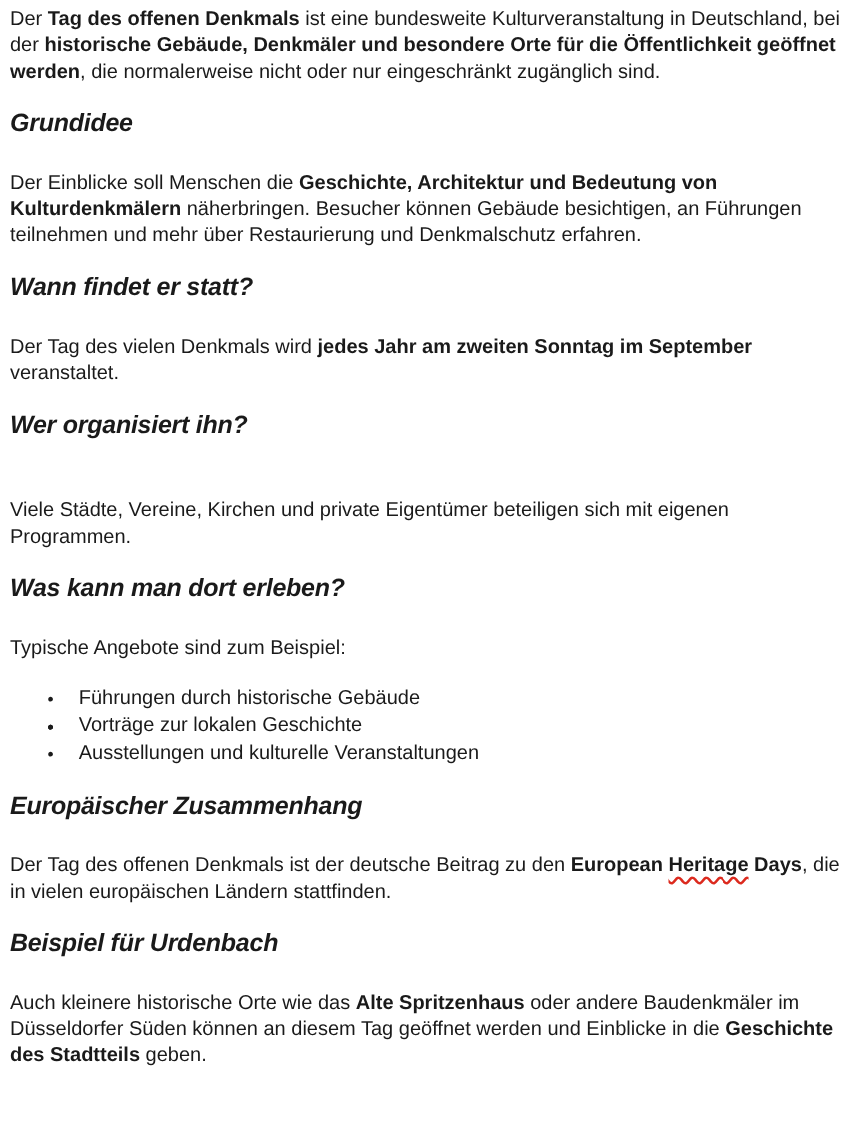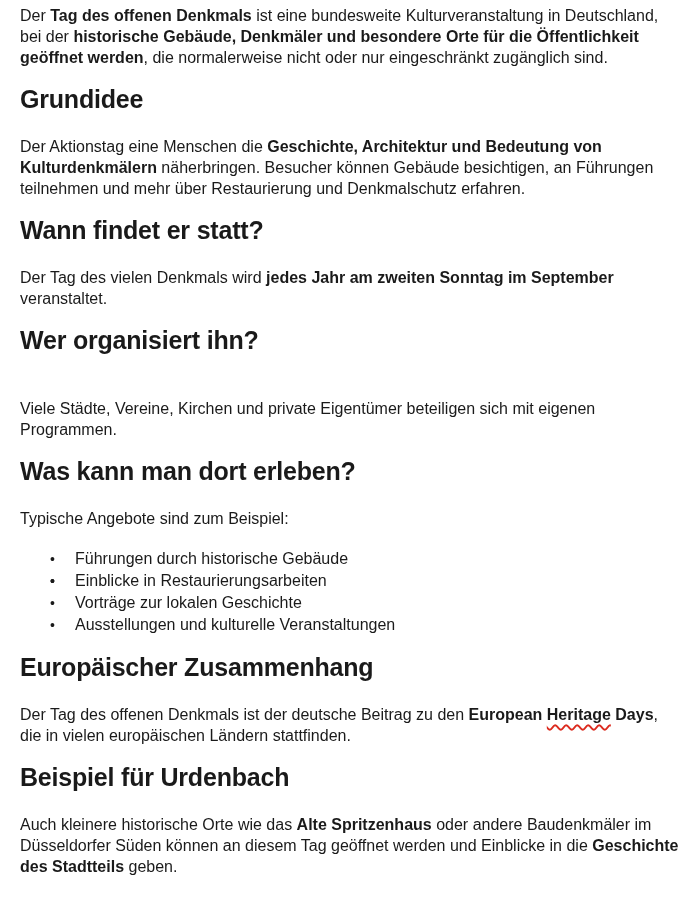--- a/index.html
+++ b/index.html
@@ -9,30 +9,31 @@
   }
   *{box-sizing:border-box;}
   html,body{margin:0;padding:0;}
   body{
     width:690px;height:912px;overflow:hidden;
     background:var(--bg);color:var(--text);
     font-family:"Liberation Sans",sans-serif;
   }
   .doc{
     width:690px;height:912px;
-    padding:5px 10px 0 20px;
+    padding:5px 10px 0 8px;
   }
   p{
     margin:0 0 19px 0;
     font-size:16px;line-height:21px;
   }
   h2{
     margin:0 0 25px 0;
-    font-size:25px;line-height:24px;font-weight:bold;
+    font-size:20px;line-height:24px;font-weight:bold;
     letter-spacing:-0.2px;
+    font-style:italic;
   }
   .b{font-weight:bold;}
   .sq{
     text-decoration-line:underline;
     text-decoration-style:wavy;
     text-decoration-color:var(--squiggle);
     text-decoration-thickness:1.5px;
     text-underline-offset:4px;
     text-align:center;
   }
@@ -51,38 +52,38 @@
 </style>
 </head>
 <body>
 
 <div class="doc">
 
   <p><span>Der </span><span class="b">Tag des offenen Denkmals</span><span> ist eine bundesweite Kulturveranstaltung in Deutschland, bei der </span><span class="b">historische Gebäude, Denkmäler und besondere Orte für die Öffentlichkeit geöffnet werden</span><span>, die normalerweise nicht oder nur eingeschränkt zugänglich sind.</span></p>
 
   <h2>Grundidee</h2>
 
-  <p><span>Der Aktionstag eine Menschen die </span><span class="b">Geschichte, Architektur und Bedeutung von Kulturdenkmälern</span><span> näherbringen. Besucher können Gebäude besichtigen, an Führungen teilnehmen und mehr über Restaurierung und Denkmalschutz erfahren.</span></p>
+  <p><span>Der Einblicke soll Menschen die </span><span class="b">Geschichte, Architektur und Bedeutung von Kulturdenkmälern</span><span> näherbringen. Besucher können Gebäude besichtigen, an Führungen teilnehmen und mehr über Restaurierung und Denkmalschutz erfahren.</span></p>
 
   <h2>Wann findet er statt?</h2>
 
   <p><span>Der Tag des vielen Denkmals wird </span><span class="b">jedes Jahr am zweiten Sonntag im September</span><span> veranstaltet.</span></p>
 
   <h2>Wer organisiert ihn?</h2>
 
   <p><br><span>Viele Städte, Vereine, Kirchen und private Eigentümer beteiligen sich mit eigenen Programmen.</span></p>
 
   <h2>Was kann man dort erleben?</h2>
 
   <p><span>Typische Angebote sind zum Beispiel:</span></p>
 
   <ul>
     <li><span class="bullet">•</span><span>Führungen durch historische Gebäude</span></li>
     <li><span class="bullet">•</span></li>
-    <li><span class="bullet">•</span><span>Einblicke in Restaurierungsarbeiten</span></li>
+    <li><span class="bullet">•</span></li>
     <li><span class="bullet">•</span><span>Vorträge zur lokalen Geschichte</span></li>
     <li><span class="bullet">•</span><span>Ausstellungen und kulturelle Veranstaltungen</span></li>
   </ul>
 
   <h2>Europäischer Zusammenhang</h2>
 
   <p><span>Der Tag des offenen Denkmals ist der deutsche Beitrag zu den </span><span class="b">European </span><span class="b sq">Heritage</span><span class="b"> Days</span><span>, die in vielen europäischen Ländern stattfinden.</span></p>
 
   <h2>Beispiel für Urdenbach</h2>
 

